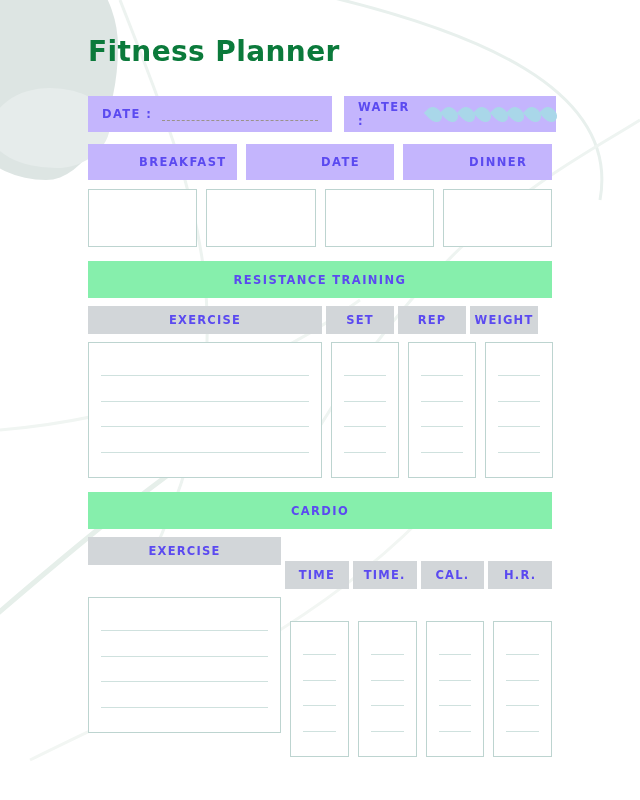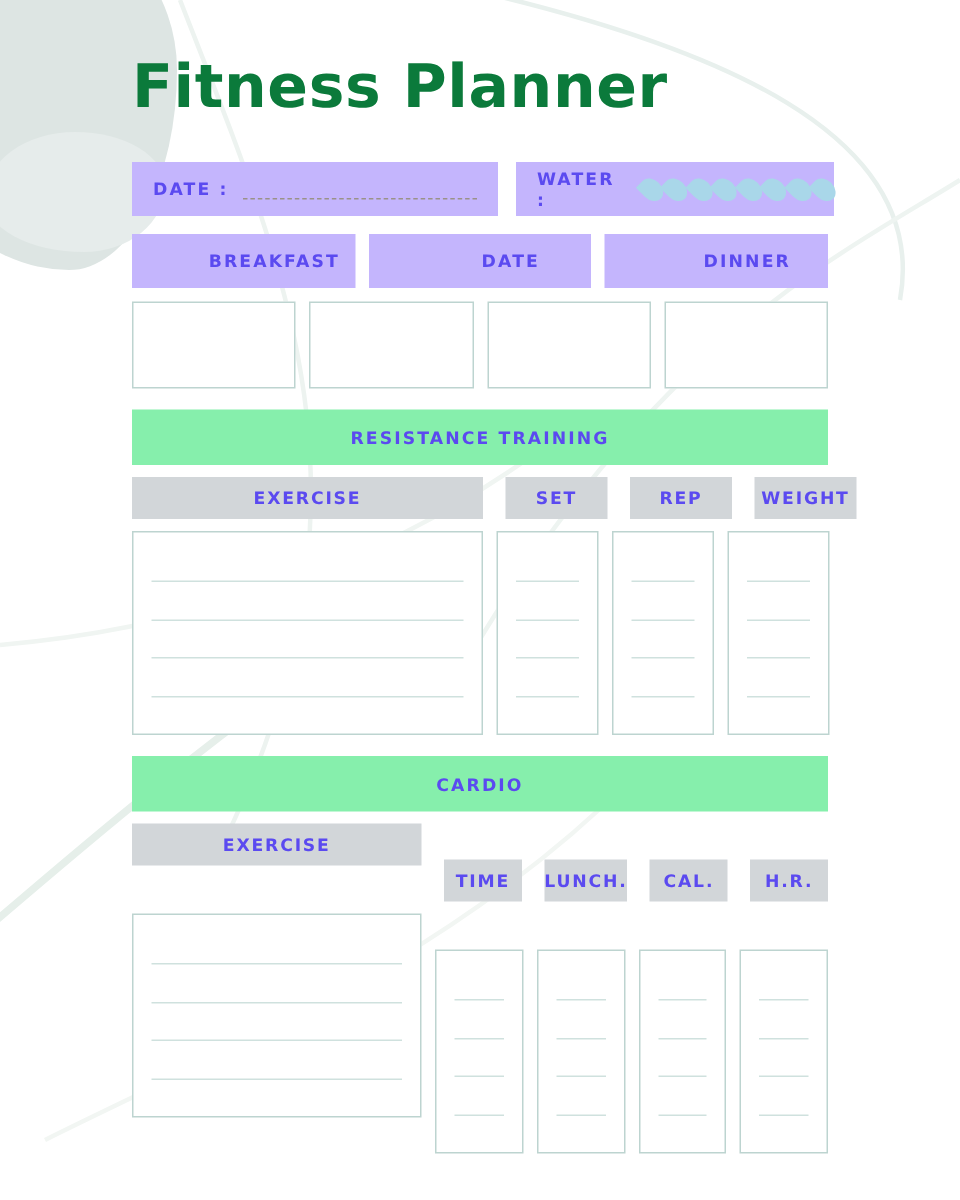--- a/index.html
+++ b/index.html
@@ -50,21 +50,21 @@
 
   
   #sheet {
     position: relative;
     z-index: 2;
     padding: 0 88px 0 88px;
   }
 
   .title {
     color: #0b7a3b;
-    font-size: 40px;
+    font-size: 28px;
     font-weight: bold;
     letter-spacing: 0.4px;
     line-height: 1;
     padding-top: 38px;
     padding-bottom: 0;
     white-space: nowrap;
   }
 
   
   .chip {
@@ -162,21 +162,21 @@
   .banner {
     margin-top: 14px;
     justify-content: center;
     background: #86efac;
     height: 37px;
   }
 
   
   .thead {
     display: flex;
-    gap: 15px;
+    gap: 4px;
     margin-top: 8px;
   }
 
   .tbody {
     display: flex;
     gap: 9px;
     margin-top: 8px;
   }
 
   .cell-box {
@@ -290,21 +290,21 @@
           <div class="wline"></div>
           <div class="wline"></div>
           <div class="wline"></div>
         </div>
       </div>
 
     <div class="chip banner">CARDIO</div>
     <div class="thead" id="car-head">
         <div class="gray-chip d-ex">EXERCISE</div>
         <div class="gray-chip d-sm">TIME</div>
-        <div class="gray-chip d-sm">LUNCH.</div>
+        <div class="gray-chip d-sm">TIME.</div>
         <div class="gray-chip d-sm">CAL.</div>
         <div class="gray-chip d-sm">H.R.</div>
       </div>
     <div class="tbody" id="car-body">
         <div class="cell-box d-ex">
           <div class="wline"></div>
           <div class="wline"></div>
           <div class="wline"></div>
           <div class="wline"></div>
         </div>

